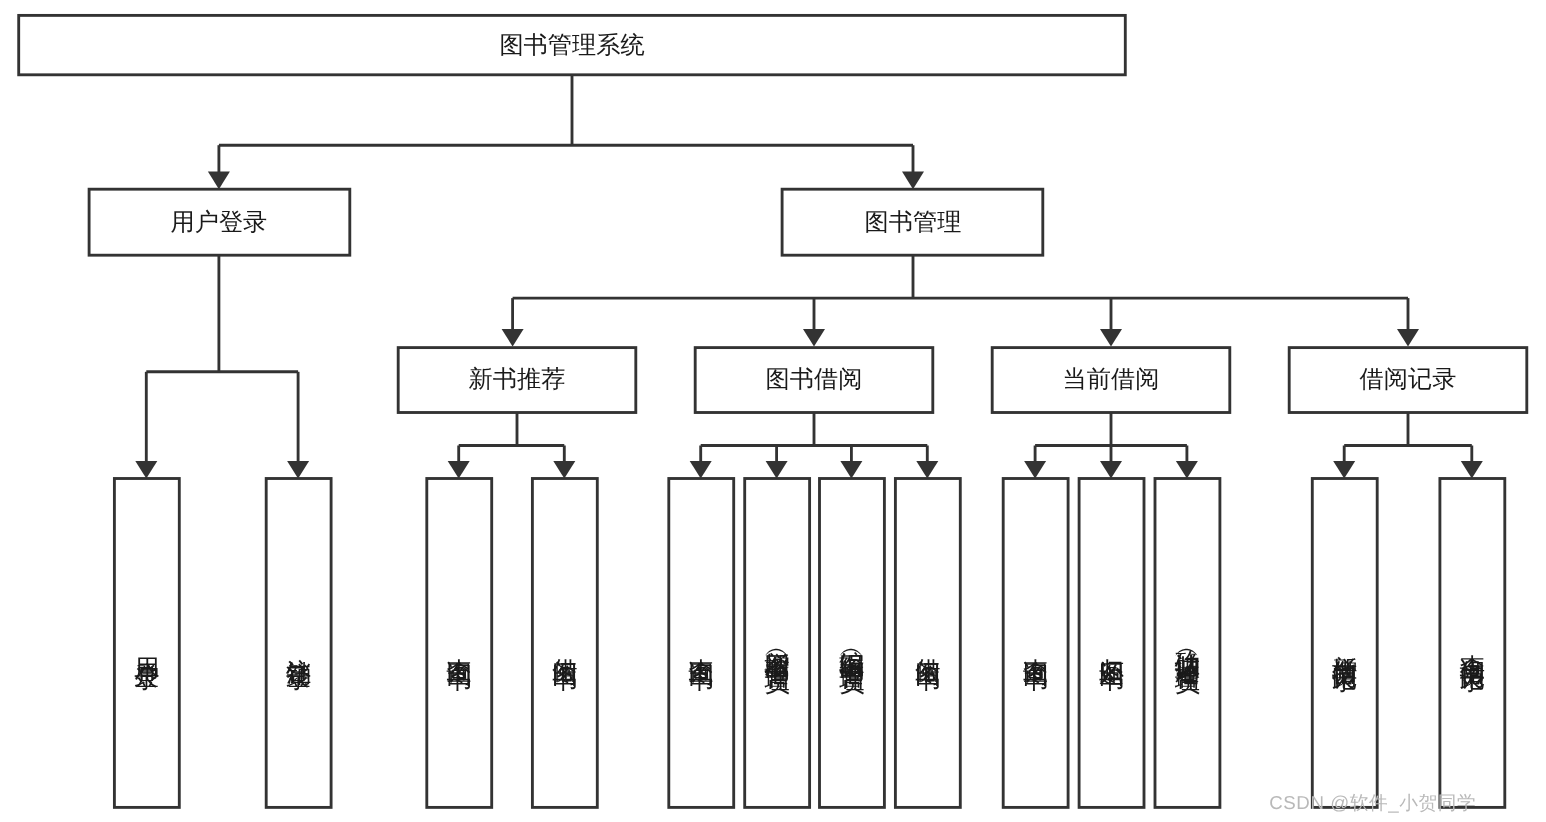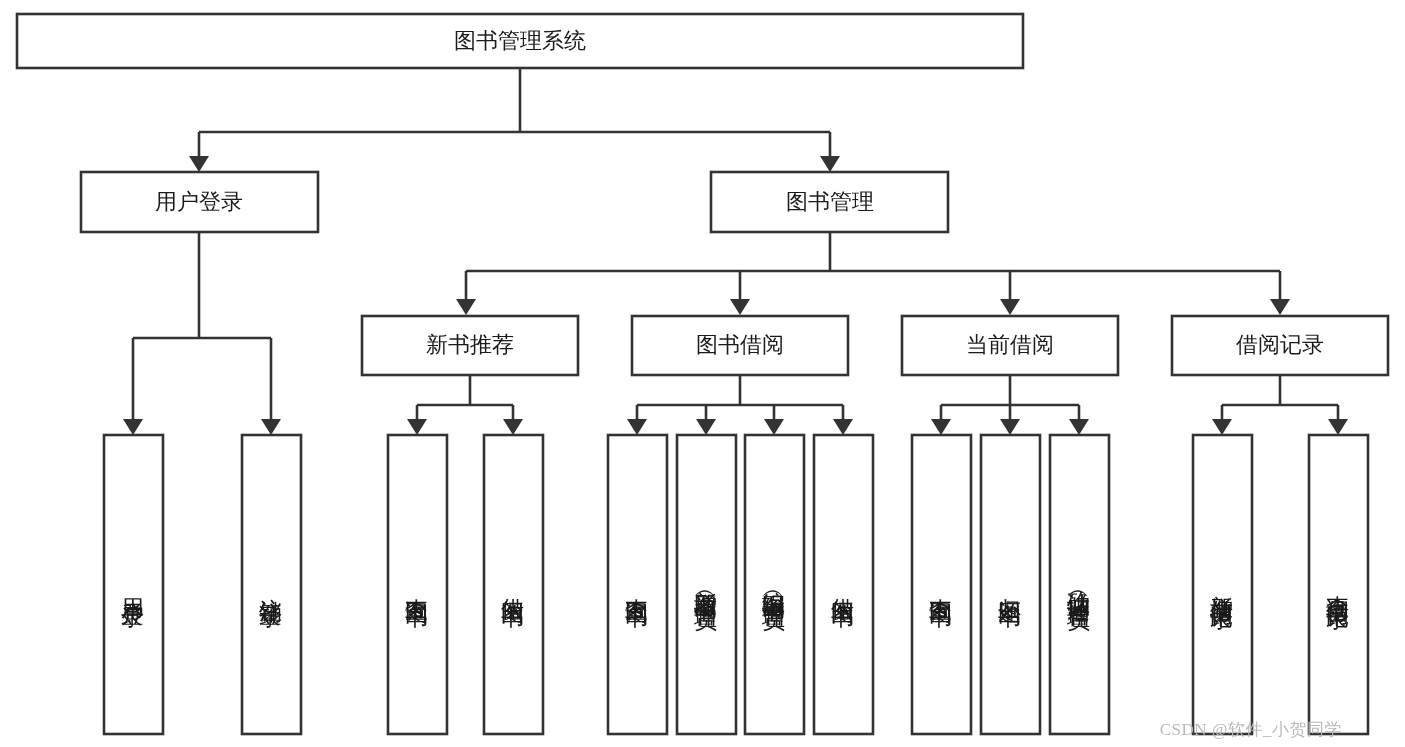--- a/index.html
+++ b/index.html
@@ -61,21 +61,21 @@
     fill: none;
     stroke-linecap: butt;
   }
   .arrow-head {
     fill: #333333;
   }
   .watermark {
     position: absolute;
     right: 10px;
     bottom: 6px;
-    font-family: Liberation Serif, serif;
+    font-family: Liberation Sans, sans-serif;
     font-size: 17px;
     color: #b9b9b9;
     letter-spacing: 0.5px;
     user-select: none;
     pointer-events: none;
     white-space: nowrap;
   }
 </style>
 </head>
 <body>

